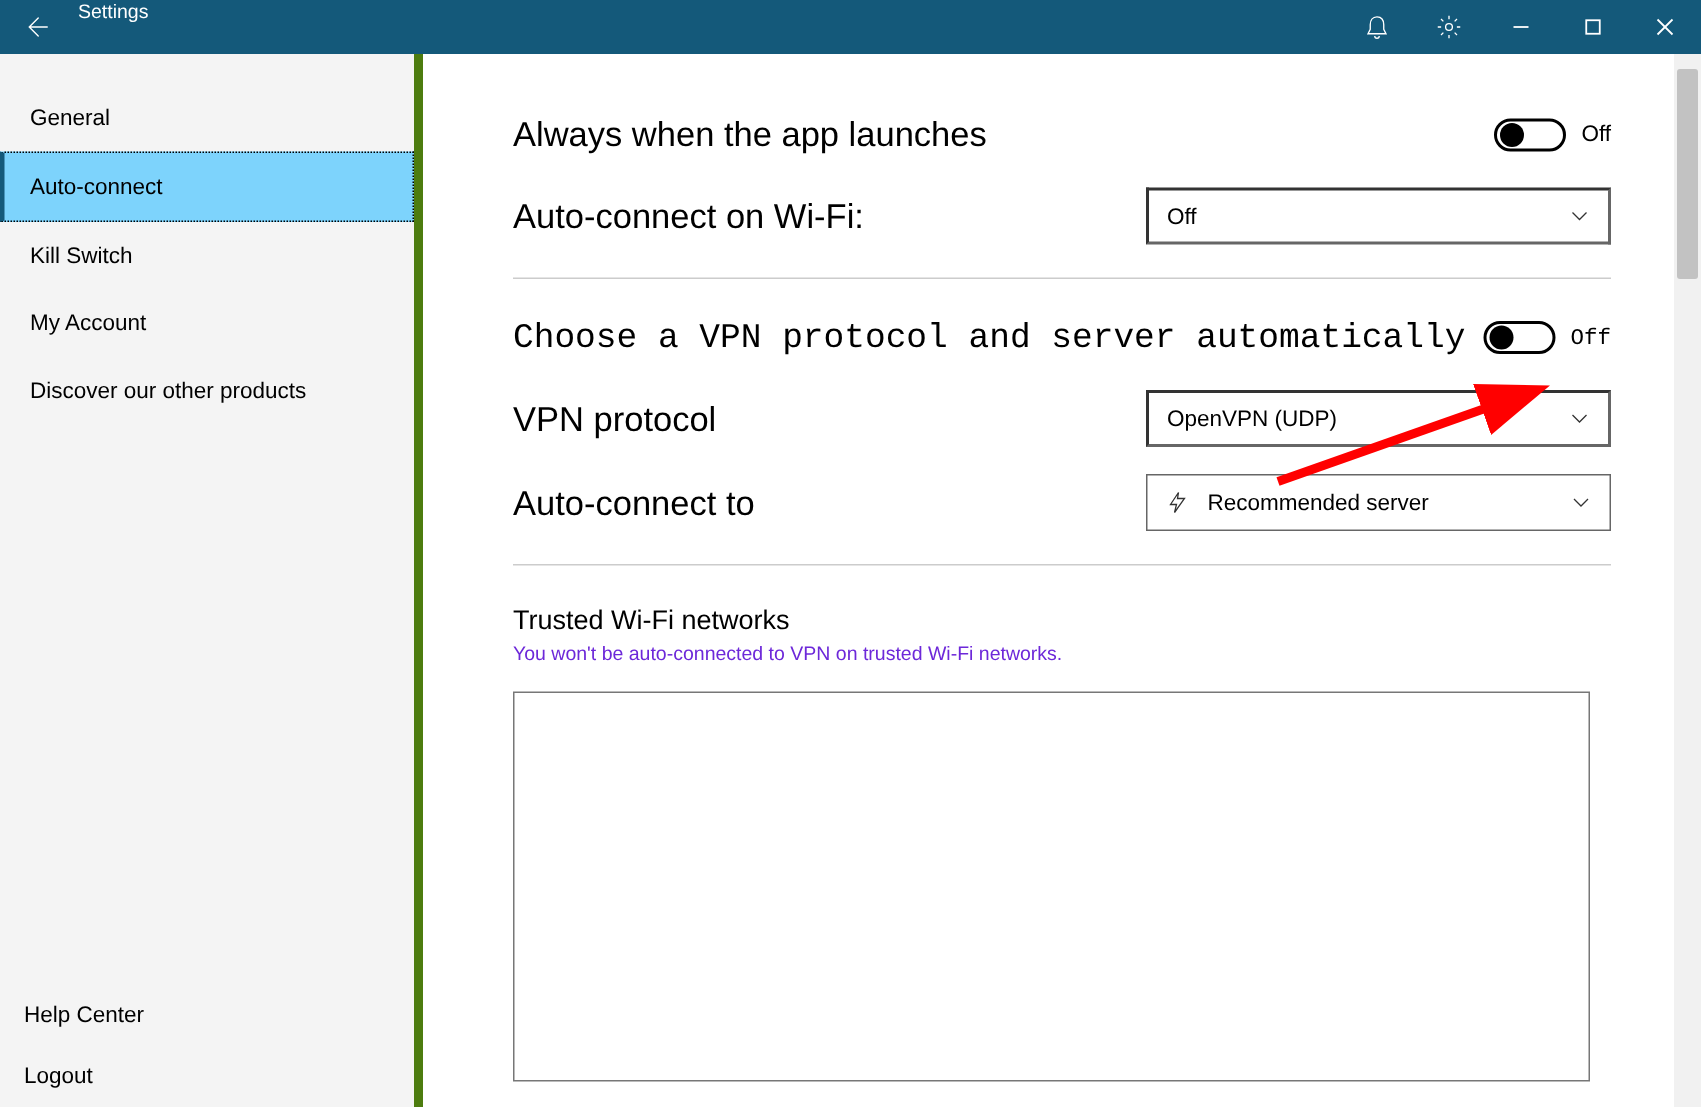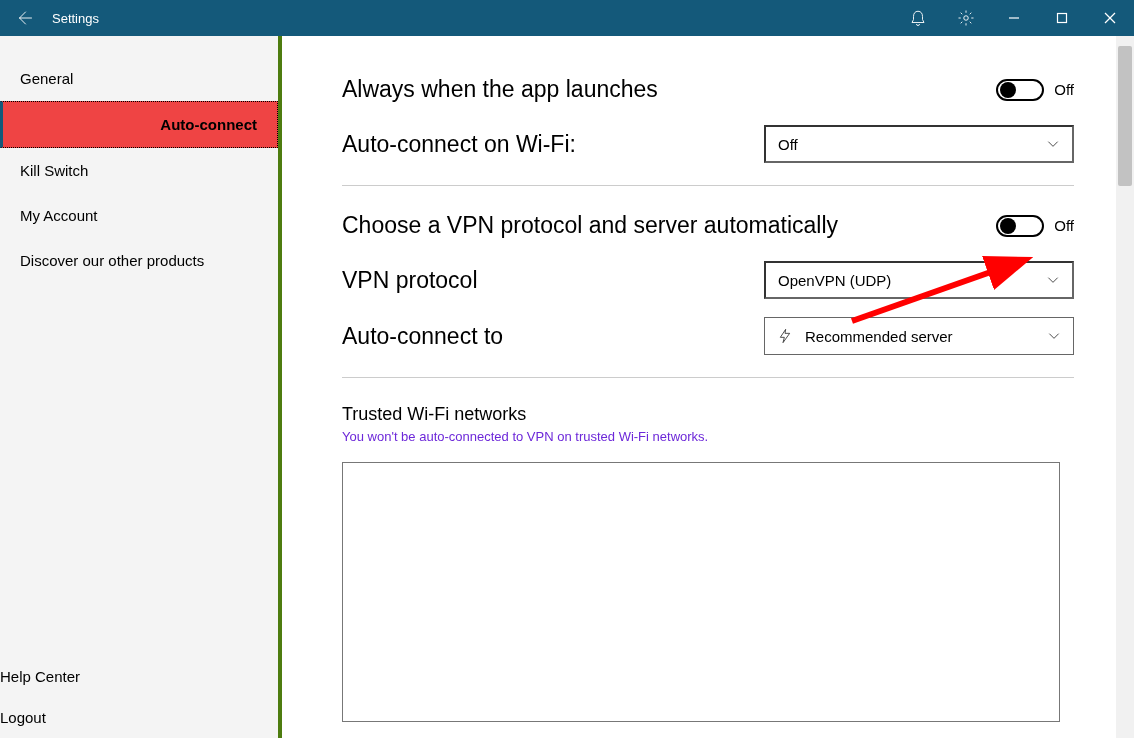--- a/index.html
+++ b/index.html
@@ -4,50 +4,49 @@
 <style>
   * { box-sizing: border-box; margin: 0; padding: 0; }
   html, body {
     width: 1134px; height: 738px;
     font-family: "Segoe UI", Arial, sans-serif;
     background: #fff; color: #000; overflow: hidden;
   }
   
   .titlebar {
     height: 36px; background: #14597a;
-    display: flex; align-items: center; color: #fff;
+    display: flex; color: #fff;
   }
   .tb-back { width: 48px; height: 36px; display:flex; align-items:center; justify-content:center; }
   .tb-title { font-size: 13px; padding-left: 4px; flex: 0 0 auto; }
   .tb-spacer { flex: 1; }
   .tb-iconbtn { width: 48px; height: 36px; display:flex; align-items:center; justify-content:center; }
   .tb-iconbtn svg { stroke:#fff; fill:none; }
   
   .app-body { display:flex; height: calc(100% - 36px); }
   
   .sidebar {
     width: 282px; background: #f4f4f4;
-    border-right: 4px solid #4d7c0f;
+    border-right: 6px solid #4d7c0f;
     display:flex; flex-direction:column;
     padding-top: 20px;
   }
   .side-item {
     padding: 14px 20px; font-size: 15px; color:#000;
     cursor: default;
   }
   .side-item.active {
-    font-weight: 700;
+    font-weight: 400;
     border: 1px dotted #000;
     border-left: 3px solid #14597a;
-    background:#ef4444;
+    background:#7dd3fc;
     padding-left: 17px;
-    text-align: right;
   }
   .side-spacer { flex: 1; }
-  .side-bottom-item { padding: 12px 0; font-size: 15px; }
+  .side-bottom-item { padding: 12px 16px; font-size: 15px; }
   
   .main { flex:1; position:relative; padding: 40px 60px 0 60px; overflow-y:auto; }
   .row {
     display:flex; align-items:center; justify-content:space-between;
     margin-bottom: 22px;
   }
   .row-label { font-size: 23px; color:#000; }
   .row-right { display:flex; align-items:center; gap:10px; }
   .toggle {
     width: 48px; height: 22px; border:2px solid #000; border-radius: 12px;
@@ -156,21 +155,21 @@
       <div class="dropdown">
         <span>Off</span>
         <svg width="14" height="14" viewBox="0 0 24 24">
           <path d="M4 8 L12 16 L20 8" stroke="#333" stroke-width="1.5" fill="none"></path>
         </svg>
       </div>
     </div>
 
     <hr class="sep">
 
-    <div class="row" style="">
+    <div class="row" style="font-family:Liberation Mono, monospace;">
       <div class="row-label">Choose a VPN protocol and server automatically</div>
       <div class="row-right">
         <div class="toggle">
             <div class="knob"></div>
           </div>
         <span class="toggle-label">Off</span>
       </div>
     </div>
 
     <div class="row" style="margin-bottom:18px;gap:36px;">

